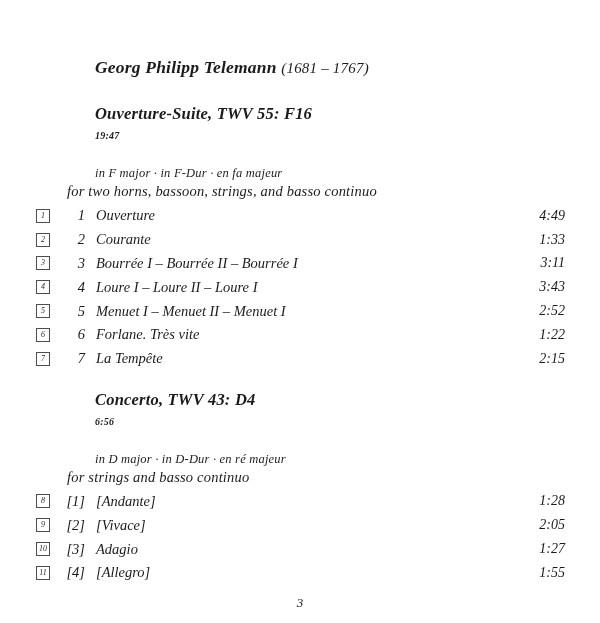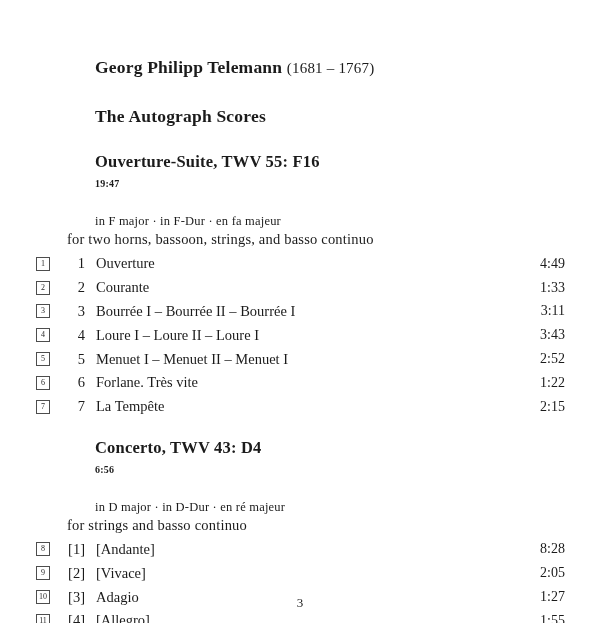--- a/index.html
+++ b/index.html
@@ -12,20 +12,21 @@
     height: 623px;
     position: relative;
     font-family: "Liberation Serif", "DejaVu Serif", serif;
     color: #1b1b1b;
     overflow: hidden;
   }
   .page {
     position: relative;
     width: 600px;
     height: 623px;
+    font-style: italic;
   }
   .header {
     padding-top: 56px;
   }
   .composer-line {
     padding-left: 95px;
     font-size: 17.5px;
     line-height: 23px;
     font-weight: bold;
     letter-spacing: 0.2px;
@@ -122,21 +123,20 @@
 </head>
 <body>
 
 <div class="page">
 
   <div class="header">
     <div class="composer-line">
       <span>Georg Philipp Telemann</span>
       <span class="composer-dates">(1681 – 1767)</span>
     </div>
-    <div class="album-title">The Autograph Scores</div>
   </div>
 
   <div id="sections-container">
   <div class="section">
     <div class="section-heading">
       <span>Ouverture-Suite, TWV 55: F16</span>
       <span class="section-time">19:47</span>
     </div>
     <div class="key-line">in F major · in F-Dur · en fa majeur</div>
     <div class="scoring-line">for two horns, bassoon, strings, and basso continuo</div>
@@ -197,21 +197,21 @@
       <span>Concerto, TWV 43: D4</span>
       <span class="section-time">6:56</span>
     </div>
     <div class="key-line">in D major · in D-Dur · en ré majeur</div>
     <div class="scoring-line">for strings and basso continuo</div>
     <div class="tracks">
   <div class="track-row">
     <span class="track-box">8</span>
     <span class="track-num">[1]</span>
     <span class="track-title">[Andante]</span>
-    <span class="track-time">8:28</span>
+    <span class="track-time">1:28</span>
   </div>
 
   <div class="track-row">
     <span class="track-box">9</span>
     <span class="track-num">[2]</span>
     <span class="track-title">[Vivace]</span>
     <span class="track-time">2:05</span>
   </div>
 
   <div class="track-row">

